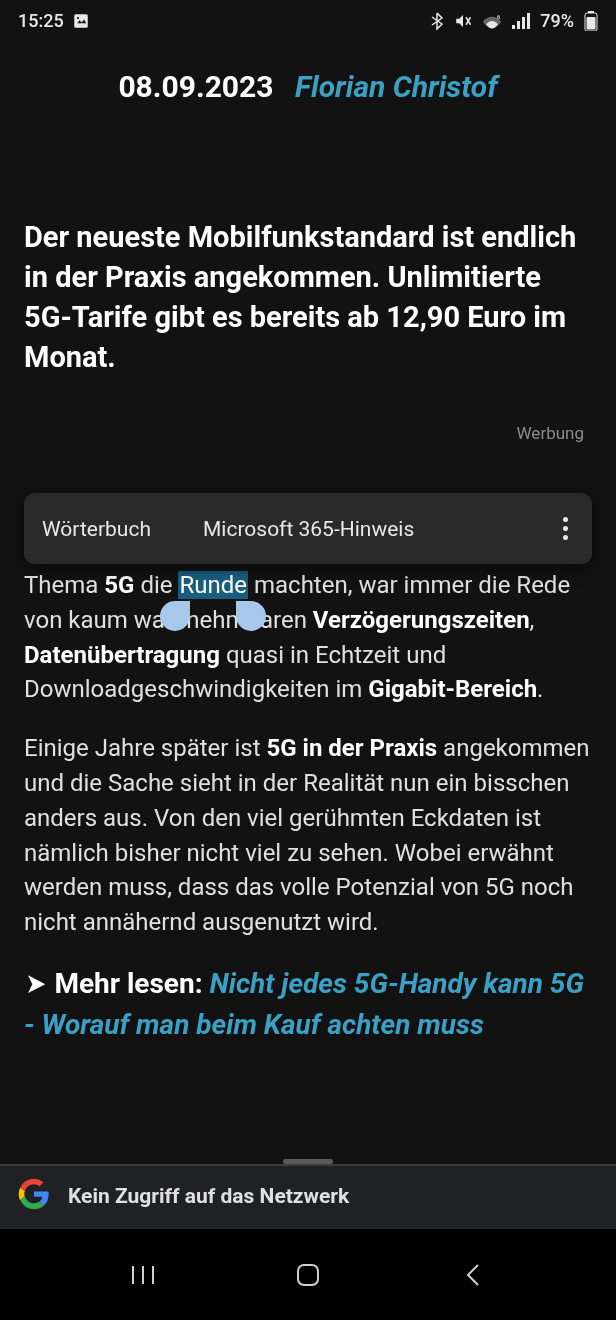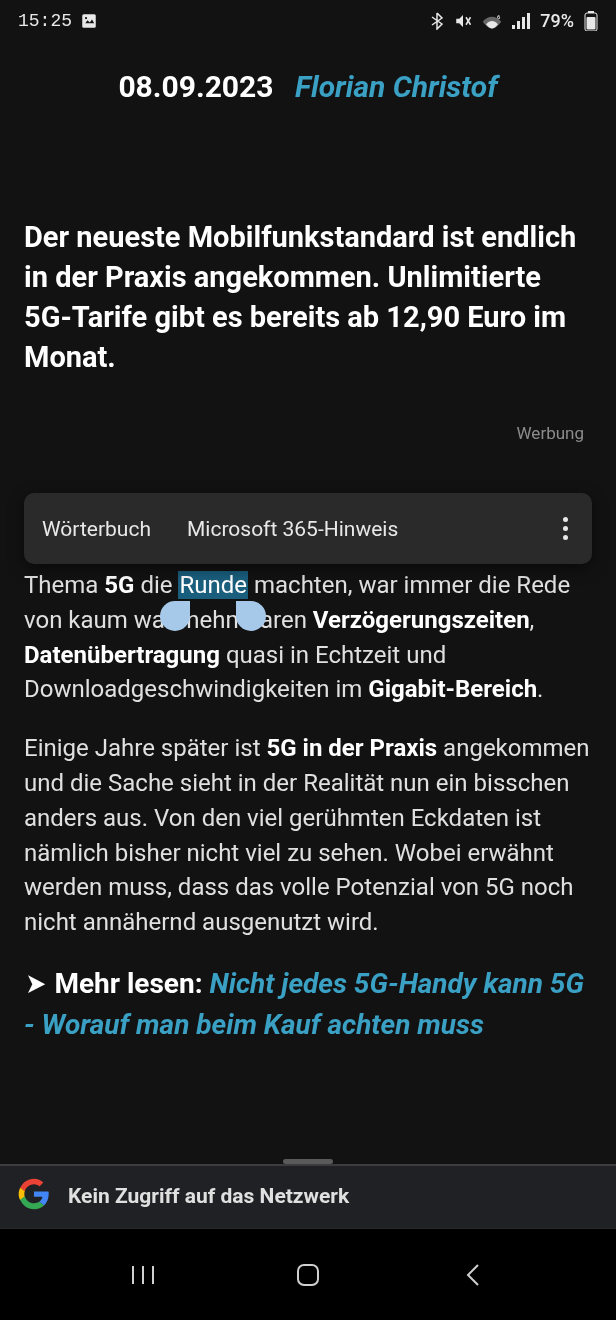--- a/index.html
+++ b/index.html
@@ -26,21 +26,20 @@
       padding: 10px 18px 8px 18px;
       font-size: 18px;
       font-weight: 500;
       color: #e8e8e8;
     }
 
     .status-left {
       display: flex;
       align-items: center;
       gap: 8px;
-      font-family: Liberation Mono, monospace;
     }
 
     .status-right {
       display: flex;
       align-items: center;
       gap: 10px;
     }
 
     .image-icon {
       display: inline-block;
@@ -97,21 +96,21 @@
     }
 
     
     .context-menu {
       margin: 50px 24px 8px 24px;
       background: #2a2a2a;
       border-radius: 10px;
       display: flex;
       align-items: center;
       padding: 20px 18px;
-      gap: 36px;
+      gap: 52px;
       box-shadow: 0 4px 15px rgba(0,0,0,0.5);
       position: relative;
       z-index: 5;
     }
 
     .context-item {
       color: #e8e8e8;
       font-size: 21px;
     }
 

